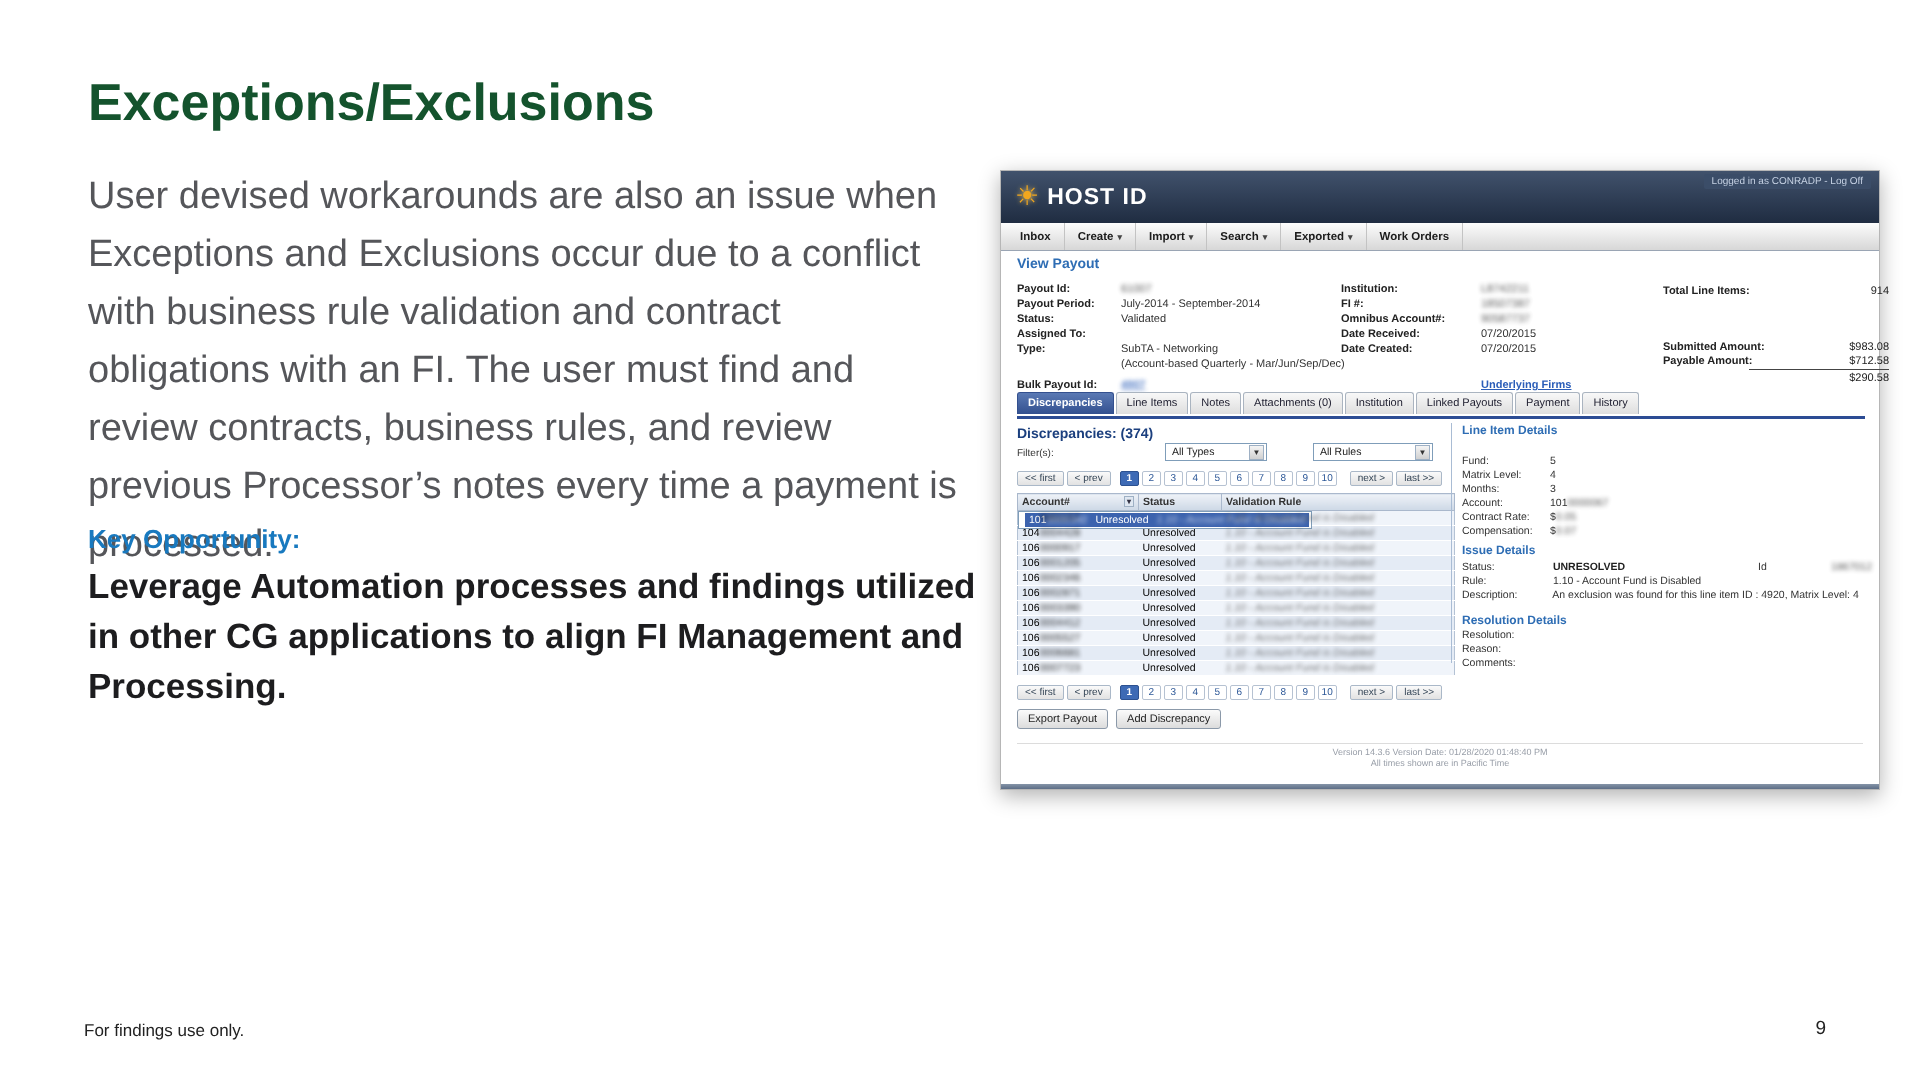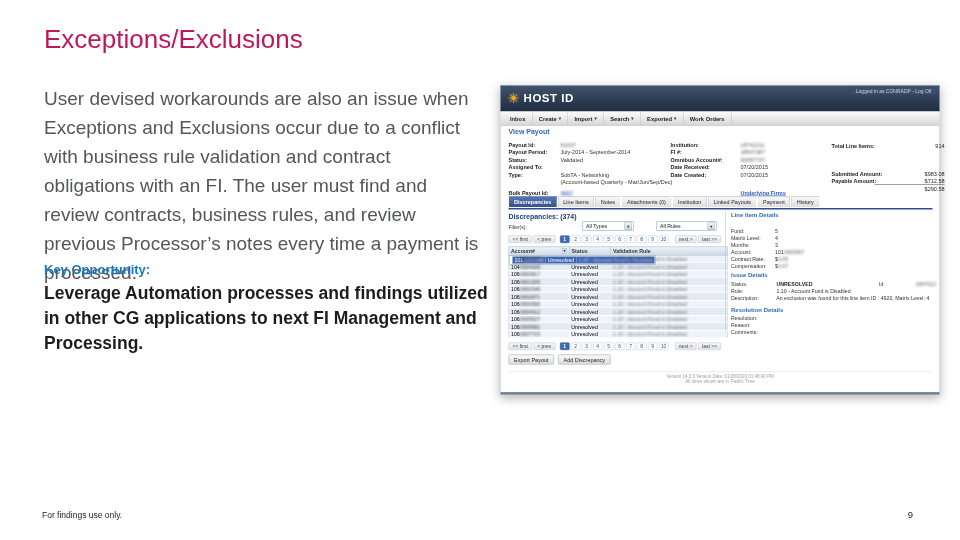--- a/index.html
+++ b/index.html
@@ -1,20 +1,20 @@
 <!DOCTYPE html>
 <html><head>
 <meta charset="utf-8">
 <style>
   html,body{margin:0;padding:0;}
   body{width:960px;height:540px;background:#ffffff;position:relative;
        font-family:"Liberation Sans",sans-serif;overflow:hidden;}
 
   
-  .slide-title{position:absolute;left:44px;top:24px;font-size:26px;font-weight:normal;color:#be185d;}
+  .slide-title{position:absolute;left:44px;top:36px;font-size:26px;font-weight:bold;color:#14532d;}
   .slide-body{position:absolute;left:44px;top:84px;width:436px;font-size:19px;line-height:29px;color:#55565a;}
   .ko-label{position:absolute;left:44px;top:262px;font-size:13px;font-weight:bold;color:#1879bf;}
   .ko-text{position:absolute;left:44px;top:281px;width:445px;font-size:17.5px;line-height:25px;font-weight:bold;color:#1d1d1f;}
   .foot-left{position:absolute;left:42px;bottom:20px;font-size:8.5px;color:#222;}
   .page-num{position:absolute;right:47px;bottom:20px;font-size:9.5px;color:#222;}
 
   
   .app-outer{position:absolute;left:500px;top:85px;width:440px;height:310px;
              box-shadow:0 3px 10px rgba(0,0,0,.30);}
   .app{width:880px;height:620px;transform:scale(.5);transform-origin:0 0;background:#fff;
@@ -108,21 +108,21 @@
               color:#989ea8;line-height:11px;border-top:1px solid #dcdcdc;padding-top:3px;}
   .bottom-bar{position:absolute;left:0;right:0;bottom:0;height:5px;
               background:linear-gradient(#8594a8,#5d6e86);}
 </style>
 </head>
 <body>
 
 <div class="slide-title">Exceptions/Exclusions</div>
 <div class="slide-body">User devised workarounds are also an issue when Exceptions and Exclusions occur due to a conflict with business rule validation and contract obligations with an FI. The user must find and review contracts, business rules, and review previous Processor’s notes every time a payment is processed.</div>
 <div class="ko-label">Key Opportunity:</div>
-<div class="ko-text">Leverage Automation processes and findings utilized in other CG applications to next FI Management and Processing.</div>
+<div class="ko-text">Leverage Automation processes and findings utilized in other CG applications to align FI Management and Processing.</div>
 <div class="foot-left">For findings use only.</div>
 <div class="page-num">9</div>
 
 <div class="app-outer">
   <div class="app">
 
     <div class="app-header">
       <span class="login">Logged in as CONRADP - Log Off</span>
       <div class="logo-row">
         <span class="sun-icon">☀</span>

